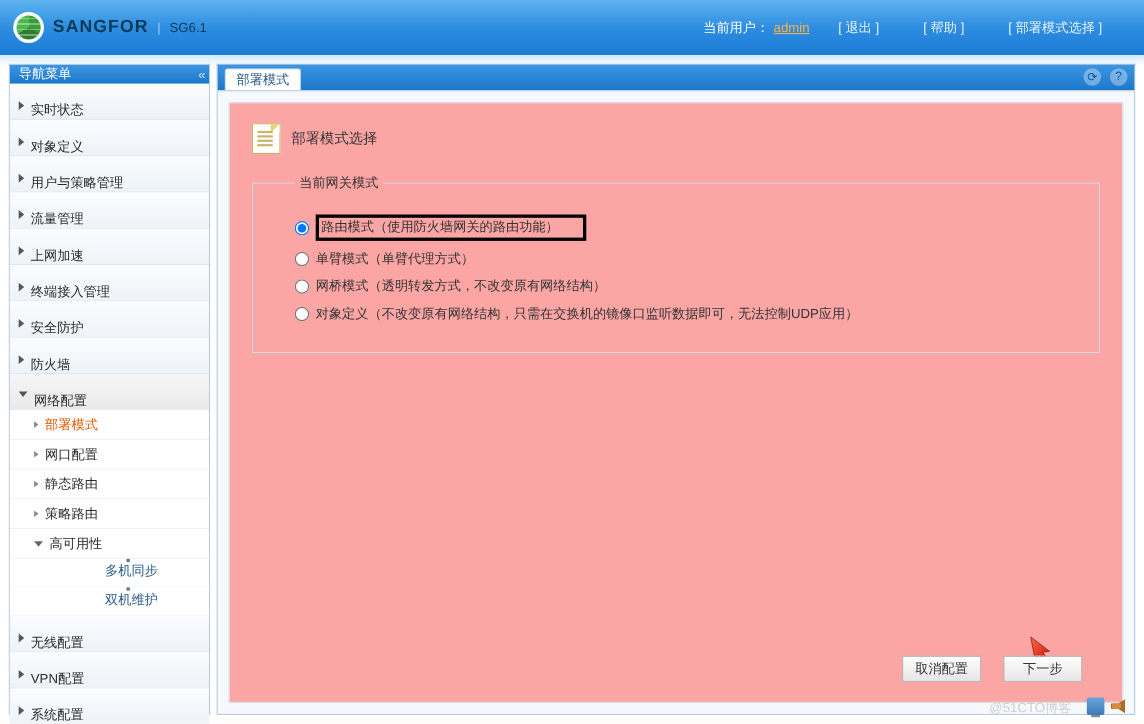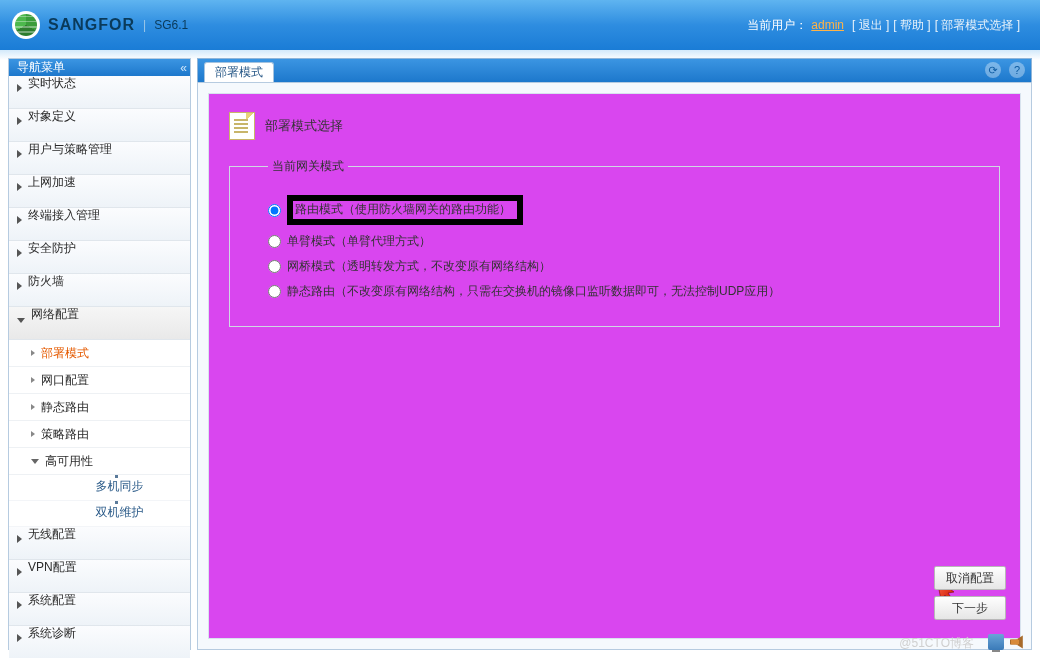--- a/index.html
+++ b/index.html
@@ -9,66 +9,66 @@
     .header { height: 50px; background: linear-gradient(to bottom, #5fb4f0 0%, #2e8de0 50%, #1a7cd6 100%); display: flex; align-items: center; padding: 0 12px; color: #fff; position: relative; }
     .logo-circle { width: 28px; height: 28px; border-radius: 50%; background: #fff; display: flex; align-items: center; justify-content: center; margin-right: 8px; }
     .logo-inner { width: 22px; height: 22px; border-radius: 50%; background: conic-gradient(#3a9c3a 0deg 120deg, #2e7d2e 120deg 240deg, #4db84d 240deg 360deg); position: relative; overflow: hidden; }
     .logo-inner::after { content:""; position:absolute; inset:2px 0; background: repeating-linear-gradient(#fff 0 1.5px, transparent 1.5px 5px); opacity:.35; }
     .brand { font-size: 16px; font-weight: bold; color: #0a3a5a; letter-spacing: 1px; }
     .version-sep { margin: 0 8px; color: #9cc8e8; }
     .version { color: #0a3a5a; font-size: 12px; }
     .header-right { position: absolute; right: 18px; top: 0; height: 50px; display: flex; align-items: center; color: #e8f2fa; font-size: 12px; }
     .header-right .user-label { color: #fff; }
     .header-right .user-name { color: #ffb347; margin: 0 6px 0 4px; text-decoration: underline; }
-    .header-right .link { color: #e8f2fa; margin: 0 2px; cursor: pointer; }
+    .header-right .link { color: #e8f2fa; margin: 0 20px; cursor: pointer; }
     
     
     .main-layout { display: flex; height: calc(658px - 50px); background: linear-gradient(to bottom, #d2e9fa 0, #fff 10px); }
     
     
     .sidebar { width: 183px; flex: none; border: 1px solid #b6cbe0; margin: 8px 0 8px 8px; background: #fff; display: flex; flex-direction: column; }
     .sidebar-title { height: 34px; background: linear-gradient(to bottom, #3b95e2, #1d78cc); color: #fff; display: flex; align-items: flex-end; padding: 0 8px; font-size: 12px; position: relative; }
     .sidebar-title .collapse { position: absolute; right: 6px; top: 2px; font-size: 12px; color: #cfe6fa; cursor: pointer; letter-spacing: -3px; }
     
-    .nav-item { height: 27px; display: flex; align-items: flex-end; padding: 16px 8px; border-bottom: 1px solid #e0e6ec; cursor: pointer; background: linear-gradient(to bottom, #fbfcfe, #eef3f8); color: #2a2a2a; }
+    .nav-item { height: 27px; display: flex; align-items: flex-start; padding: 16px 8px; border-bottom: 1px solid #e0e6ec; cursor: pointer; background: linear-gradient(to bottom, #fbfcfe, #eef3f8); color: #2a2a2a; }
     .nav-item .arrow { display: inline-block; width: 0; height: 0; border-style: solid; margin-right: 6px; }
     .nav-item .arrow.right { border-width: 4px 0 4px 5px; border-color: transparent transparent transparent #555; }
     .nav-item .arrow.down { border-width: 5px 4px 0 4px; border-color: #555 transparent transparent transparent; }
     .nav-item.expanded { background: linear-gradient(to bottom, #f6f6f6, #e9e9e9); }
     
     .sub-item { height: 27px; display: flex; align-items: center; padding-left: 22px; border-bottom: 1px solid #eef1f4; cursor: pointer; font-size: 12px; color: #2a2a2a; background: #fff; }
     .sub-item .bullet { display:inline-block; width:0; height:0; border-width: 3px 0 3px 4px; border-style:solid; border-color: transparent transparent transparent #888; margin-right:6px; }
     .sub-item.active { color: #e55a00; }
     .sub-item.expandable .exp { display:inline-block; width:0; height:0; border-width: 5px 4px 0 4px; border-style:solid; border-color:#666 transparent transparent transparent; margin-right:6px; }
     .sub-item2 { height: 26px; display:flex; align-items:center; padding-left: 40px; font-size: 12px; color: #2a5a88; cursor: pointer; border-bottom: 1px solid #f3f5f8; background:#fff;flex-direction:column; }
     .sub-item2 .dot { width:3px; height:3px; background:#5a7a9a; margin-right:6px; }
     
     
     .content-wrap { flex: 1; margin: 8px 8px 8px 6px; display: flex; flex-direction: column; }
     .content-tabbar { height: 24px; background: linear-gradient(to bottom, #3b95e2, #1d78cc); border: 1px solid #8fb5d9; border-bottom: none; display: flex; align-items: flex-end; position: relative; padding-left: 6px; }
     .tab { height: 20px; background: #fff; border: 1px solid #a5c3df; border-bottom: none; border-radius: 3px 3px 0 0; padding: 0 10px; display: flex; align-items: center; font-size: 12px; color: #2a5a88; margin-top: 4px; }
     .tabbar-icons { position: absolute; right: 6px; top: 3px; display:flex; gap: 8px; }
     .tabbar-icons span { width: 16px; height: 16px; border-radius: 50%; display: inline-flex; align-items: center; justify-content: center; cursor: pointer; font-size: 11px; color: #0d5aa0; background: rgba(255,255,255,.35); }
     
     .content-body { flex: 1; border: 1px solid #b6cbe0; background: #f5f9fd; padding: 10px; overflow: hidden; position:relative; }
-    .inner-panel { background: #d946ef; border: 1px solid #d8e3ee; height: 100%; padding: 12px 16px 12px 16px; display: flex; flex-direction: column; position: relative; }
+    .inner-panel { background: #fca5a5; border: 1px solid #d8e3ee; height: 100%; padding: 12px 16px 12px 16px; display: flex; flex-direction: column; position: relative; }
     
     .panel-heading { display: flex; align-items: center; gap: 10px; padding: 6px 0 12px 4px; }
     .doc-icon { width: 26px; height: 28px; background: #fff; border: 1px solid #c8b56a; position: relative; }
     .doc-icon::before { content:""; position:absolute; top:0; right:0; width:8px; height:8px; background: linear-gradient(135deg, #e8d27a 50%, #fff 50%); }
     .doc-icon::after { content:""; position:absolute; left:4px; top:6px; width:14px; height:2px; background:#c8b56a; box-shadow: 0 4px 0 #c8b56a, 0 8px 0 #c8b56a, 0 12px 0 #c8b56a; }
     .panel-heading h3 { font-size: 13px; font-weight: normal; color: #333; }
     
     fieldset.mode-group { border: 1px solid #cfd8e2; margin: 6px 4px; padding: 12px 18px 18px 38px; font-size: 12px; color: #333; }
     fieldset.mode-group legend { padding: 0 4px; color: #333; font-size: 12px; }
     .radio-row { display: flex; align-items: center; margin: 8px 0; }
     .radio-row input { margin-right: 6px; }
-    .radio-row.highlighted label { border: 6px solid #000000; padding: 0 6px 1px 2px; }
-    
-    .button-row { position: absolute; right: 14px; bottom: 18px; display: flex; gap: 6px; flex-direction: column; }
+    .radio-row.highlighted label { border: 3px solid #000000; padding: 0 22px 1px 2px; }
+    
+    .button-row { position: absolute; right: 36px; bottom: 18px; display: flex; gap: 20px; }
     .btn { min-width: 72px; height: 24px; background: linear-gradient(to bottom, #fefefe, #e6e6e6); border: 1px solid #b8b8b8; border-radius: 2px; font-size: 12px; color: #333; cursor: pointer; padding: 0 10px; }
     
     
     .annot-arrow { position:absolute; right: 60px; bottom: 36px; width: 26px; height: 26px; pointer-events:none; }
     
     
     .footer-icons { position: absolute; right: 14px; bottom: 8px; display:flex; gap:6px; }
     .footer-icons span { width:16px; height:16px; display:inline-block; }
     .ic-monitor { background: linear-gradient(#6aa5d8,#3a7ab8); border-radius:2px; position:relative; }
     .ic-monitor::after { content:""; position:absolute; left:4px; bottom:-2px; width:8px; height:2px; background:#888; }
@@ -110,20 +110,24 @@
         <div class="nav-item">
           <span class="arrow right"></span>
           <span>对象定义</span>
         </div>
         <div class="nav-item">
           <span class="arrow right"></span>
           <span>用户与策略管理</span>
         </div>
         <div class="nav-item">
           <span class="arrow right"></span>
+          <span>流量管理</span>
+        </div>
+        <div class="nav-item">
+          <span class="arrow right"></span>
           <span>上网加速</span>
         </div>
         <div class="nav-item">
           <span class="arrow right"></span>
           <span>终端接入管理</span>
         </div>
         <div class="nav-item">
           <span class="arrow right"></span>
           <span>安全防护</span>
         </div>
@@ -208,21 +212,21 @@
               <div class="radio-row">
                 <input type="radio" name="mode" style="">
                 <label>单臂模式（单臂代理方式）</label>
               </div>
               <div class="radio-row">
                 <input type="radio" name="mode" style="">
                 <label>网桥模式（透明转发方式，不改变原有网络结构）</label>
               </div>
               <div class="radio-row">
                 <input type="radio" name="mode" style="">
-                <label>静态路由（不改变原有网络结构，只需在交换机的镜像口监听数据即可，无法控制UDP应用）</label>
+                <label>对象定义（不改变原有网络结构，只需在交换机的镜像口监听数据即可，无法控制UDP应用）</label>
               </div>
             </div>
         </fieldset>
 
         <svg class="annot-arrow" viewBox="0 0 26 26">
           <defs>
               <linearGradient id="ga" x1="0" y1="0" x2="1" y2="1">
                 <stop offset="0" stop-color="#ff6a4a"></stop>
                 <stop offset="1" stop-color="#c81200"></stop>
               </linearGradient>

